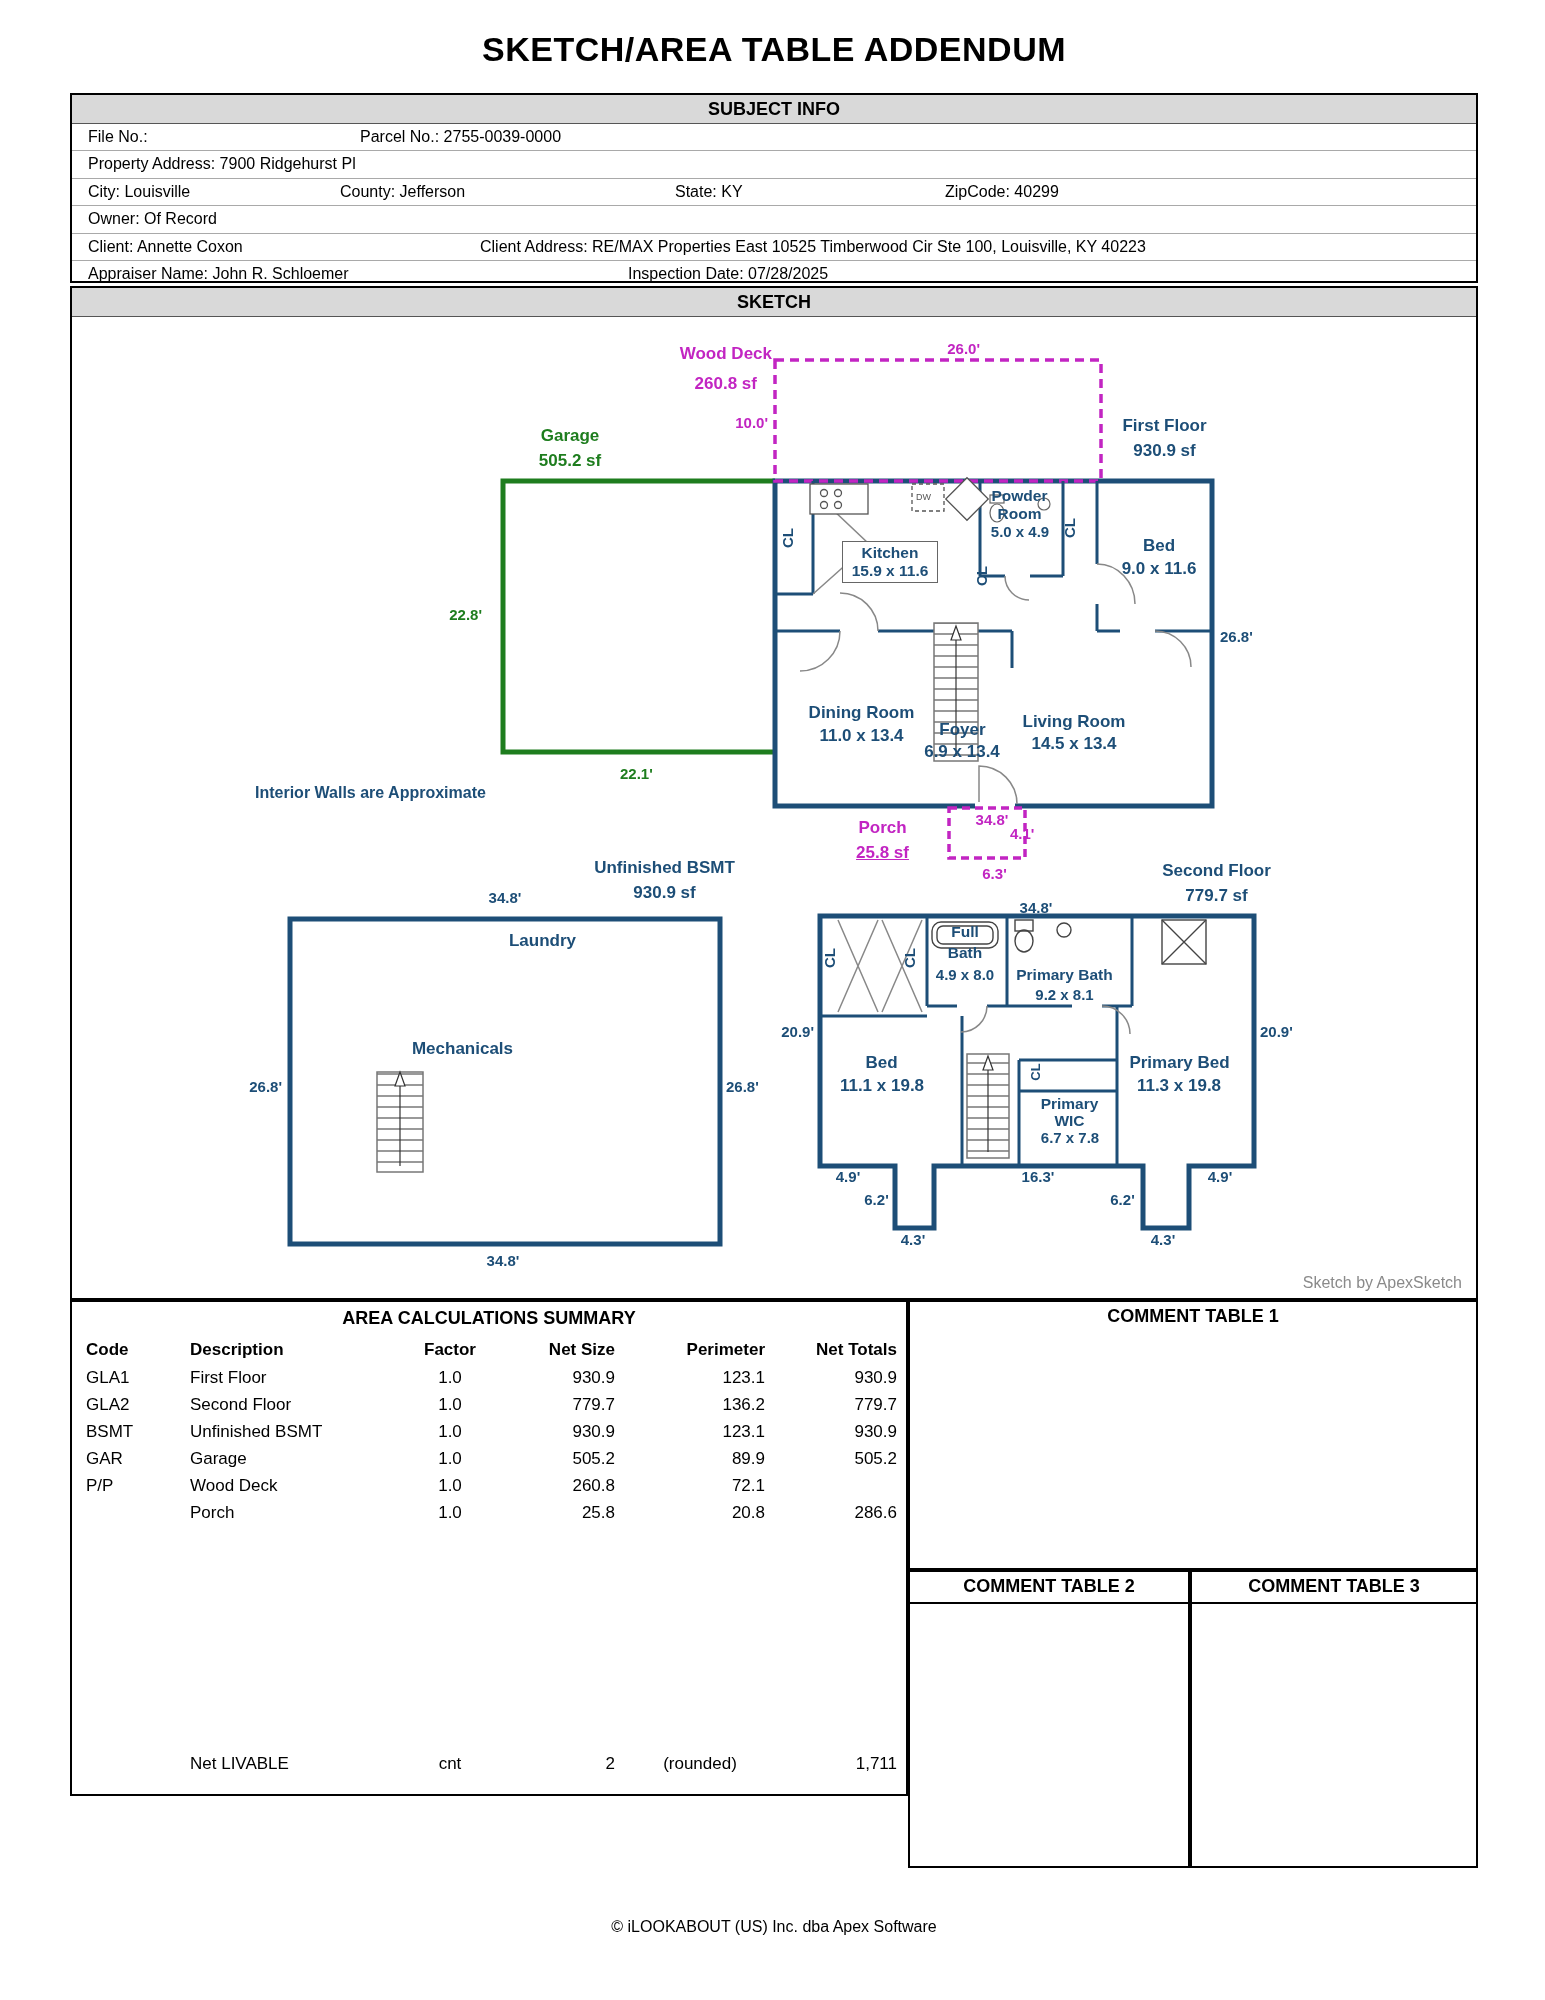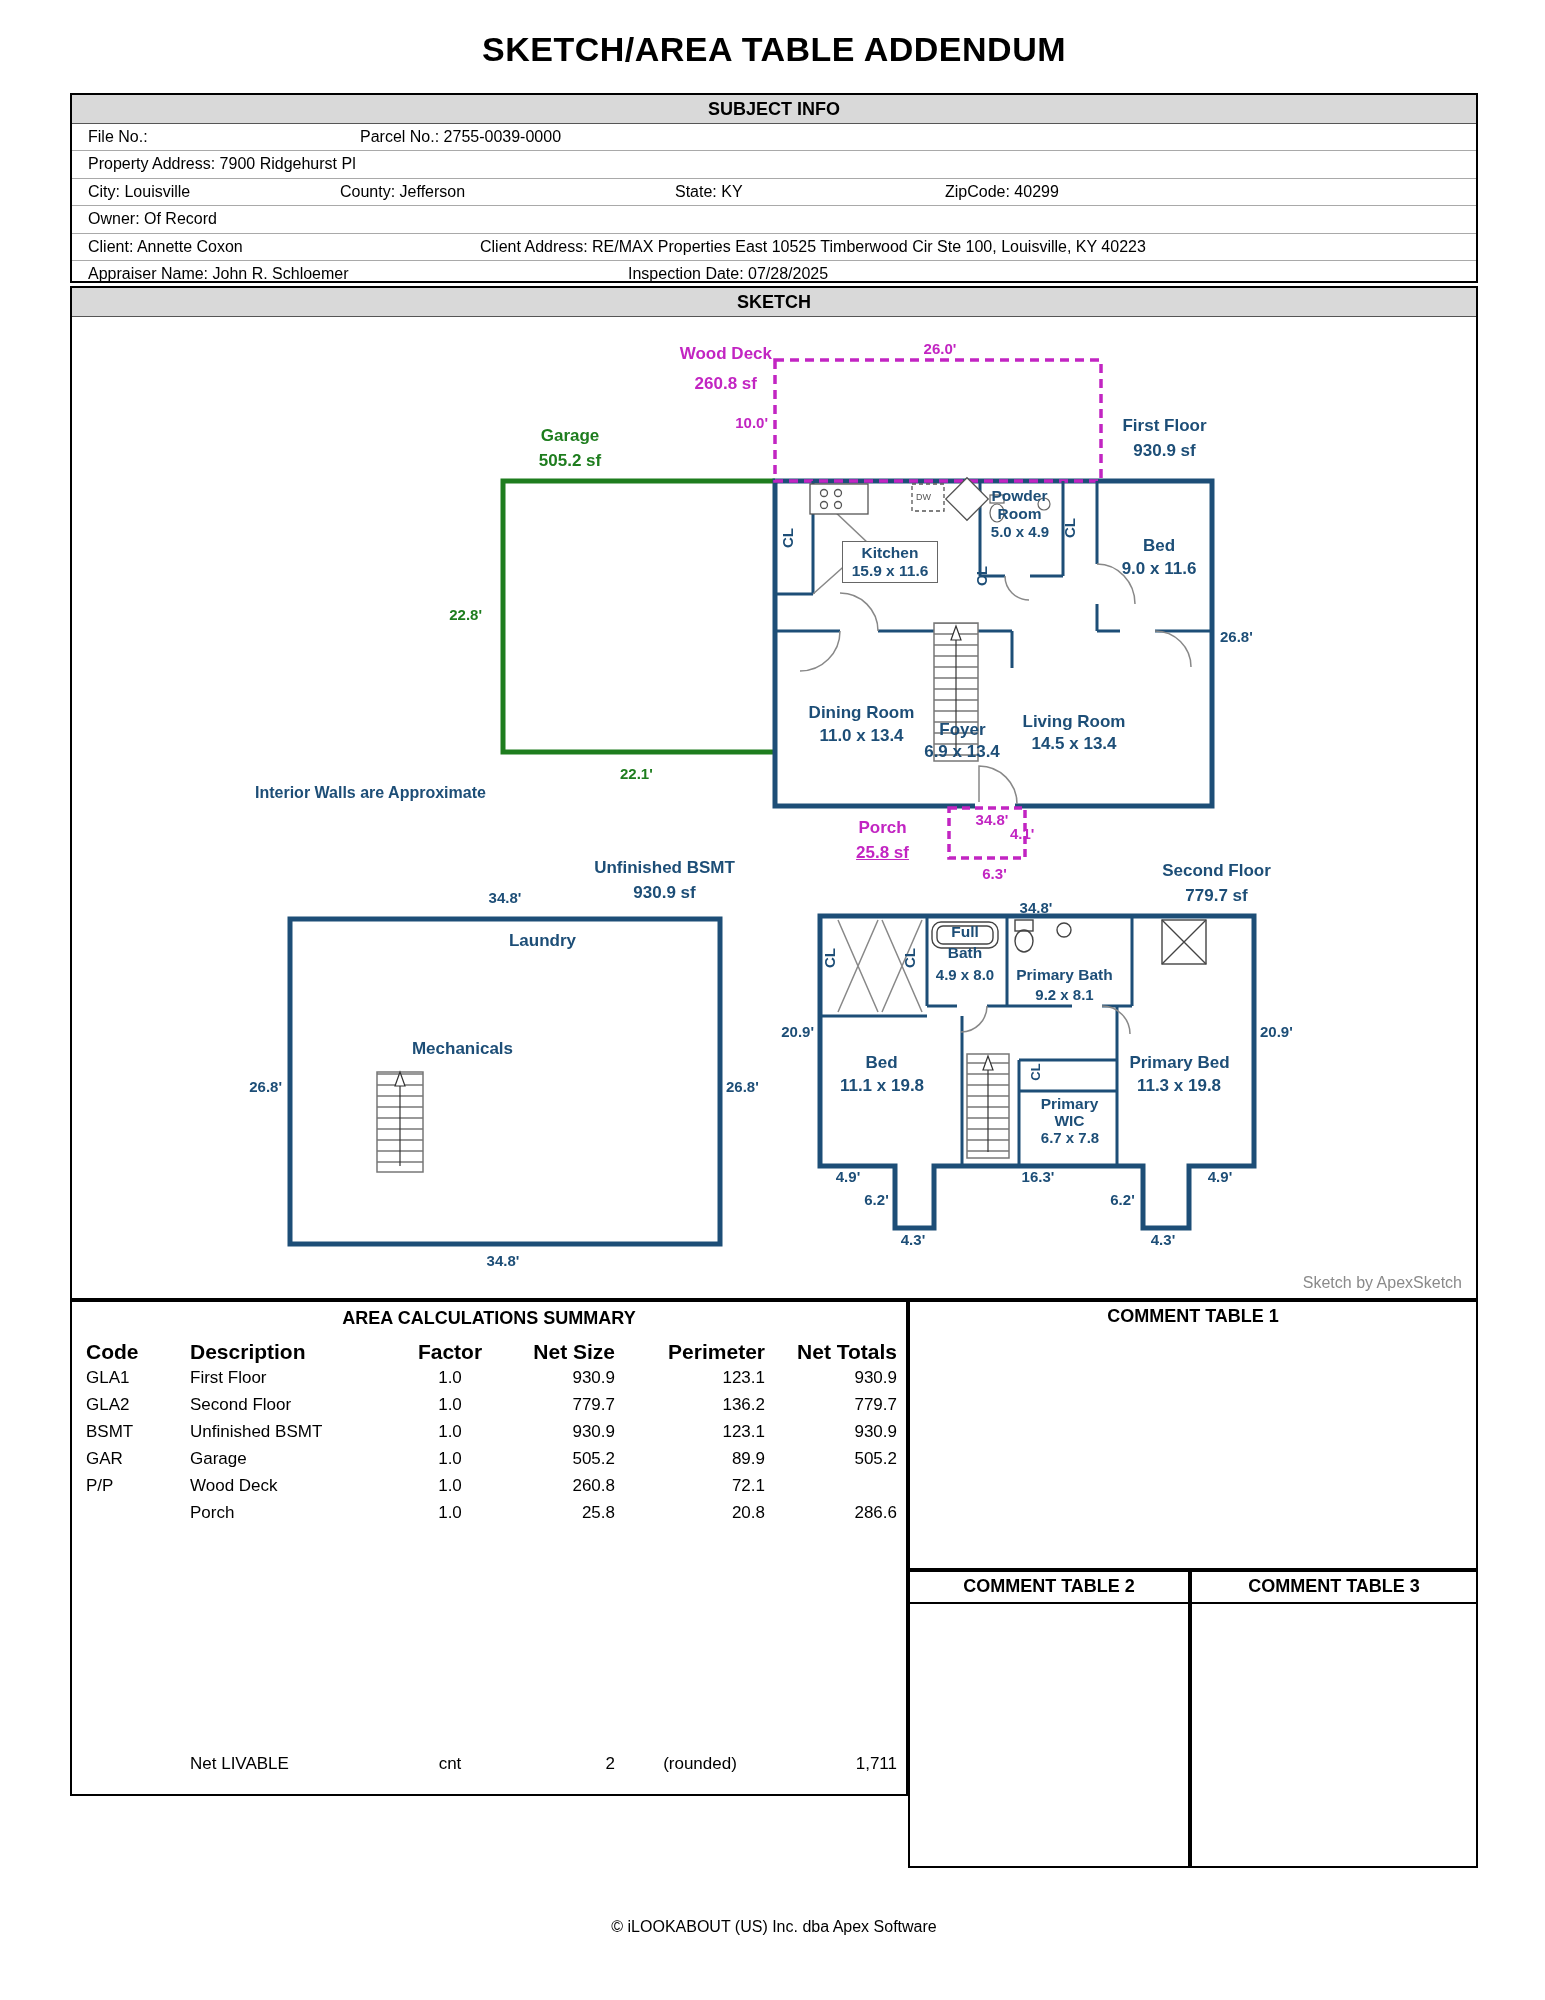--- a/index.html
+++ b/index.html
@@ -19,21 +19,21 @@
   .room{font-size:17px;text-align:center;}
   .room-s{font-size:15.5px;text-align:center;}
   .dim{font-size:15px;font-weight:bold;}
   .right{text-align:right;}
   .center{text-align:center;}
   .vert{transform:rotate(-90deg);transform-origin:center center;font-size:15px;width:34px;height:20px;text-align:center;}
   .klabel{position:absolute;border:1px solid #666;background:#fff;padding:2px 4px;text-align:center;}
   .attribution{font-size:16px;color:#8a8a8a;}
   .note{font-size:16px;}
   .at-header{position:absolute;width:100%;text-align:center;font-size:18px;font-weight:bold;top:6px;}
-  .at-col{position:absolute;font-size:21px;font-weight:bold;white-space:nowrap;}
+  .at-col{position:absolute;font-size:17px;font-weight:bold;white-space:nowrap;}
   .at-cell{position:absolute;font-size:17px;white-space:nowrap;}
   .ct-head{height:30px;line-height:28px;text-align:center;font-weight:bold;font-size:18px;}
   .ct-head.lined{border-bottom:2px solid #000;}
   .watermark{position:absolute;left:18px;top:1856px;font-family:"Liberation Serif",serif;font-size:54px;font-weight:bold;color:#d9d9d9;-webkit-text-stroke:1.5px #9f9f9f;letter-spacing:2px;}
   .footer{position:absolute;left:70px;top:1918px;width:1408px;text-align:center;font-size:16px;}
 </style>
 </head>
 <body>
 
 <div class="page">
@@ -168,21 +168,21 @@
 
         <g>
           <rect x="305" y="756" width="46" height="100" fill="url(#treads)" stroke="#777" stroke-width="1.5"></rect>
           <line x1="328" y1="850" x2="328" y2="768" stroke="#333" stroke-width="1.2"></line>
           <polygon points="328,756 323,770 333,770" fill="#ffffff" stroke="#333" stroke-width="1.2"></polygon>
         </g>
       </svg>
 
       <div class="lbl mag room right" style="left:555px;top:28px;width:145px;">Wood Deck</div>
       <div class="lbl mag room right" style="left:555px;top:58px;width:130px;">260.8 sf</div>
-      <div class="lbl mag dim center" style="left:828px;top:24px;width:80px;">26.0'</div>
+      <div class="lbl mag dim center" style="left:828px;top:24px;width:80px;text-align:right;">26.0'</div>
       <div class="lbl mag dim right" style="left:628px;top:98px;width:68px;">10.0'</div>
 
       <div class="lbl grn room center" style="left:438px;top:110px;width:120px;">Garage</div>
       <div class="lbl grn room center" style="left:438px;top:135px;width:120px;">505.2 sf</div>
       <div class="lbl grn dim right" style="left:350px;top:290px;width:60px;">22.8'</div>
       <div class="lbl grn dim" style="left:548px;top:449px;width:62px;">22.1'</div>
 
       <div class="lbl nvy room center" style="left:1035px;top:100px;width:115px;">First Floor</div>
       <div class="lbl nvy room center" style="left:1035px;top:125px;width:115px;">930.9 sf</div>
       <div class="lbl nvy dim" style="left:1148px;top:312px;width:55px;">26.8'</div>

